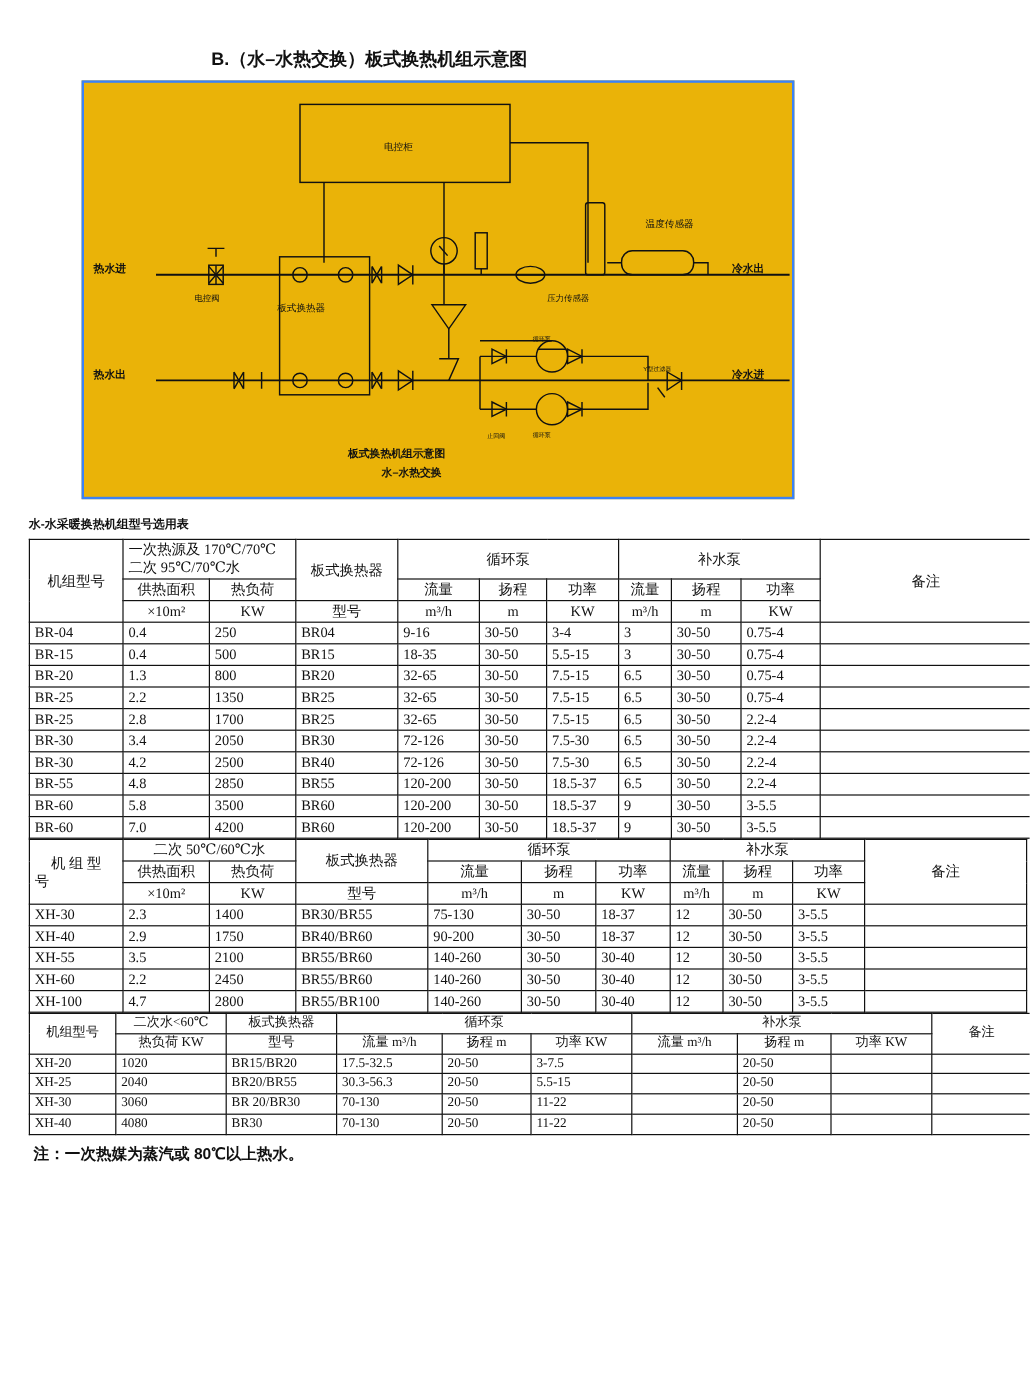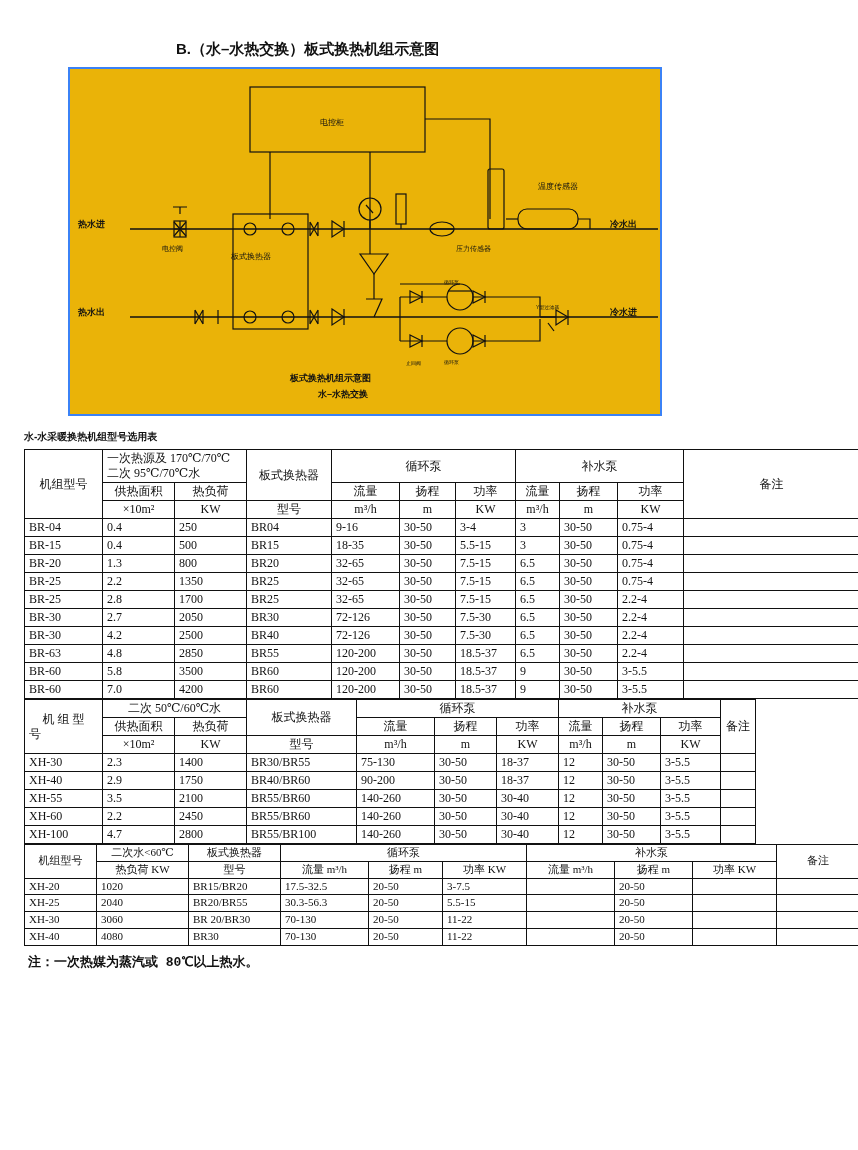--- a/index.html
+++ b/index.html
@@ -38,37 +38,37 @@
     font-family:"Liberation Sans","DejaVu Sans",sans-serif;
   }
 
   
   table{
     border-collapse:collapse;
     font-size:12px;
     font-family:"Liberation Serif","DejaVu Serif",serif;
   }
   .t1{margin-left:8px;width:836px;}
-  .t2{margin-left:8px;width:732px;}
+  .t2{margin-left:8px;width:832px;}
   .t3{margin-left:8px;width:836px;}
   table td,table th{
     border:1px solid #111;
     padding:1px 4px;
     text-align:left;
     font-weight:normal;
     vertical-align:middle;
     line-height:1.25;
   }
   .ctr{text-align:center;}
   .hrow td{text-align:center;}
   .note{
     font-size:13px;
     font-weight:bold;
     margin:7px 0 6px 12px;
-    font-family:Liberation Mono, monospace;
+    font-family:Liberation Sans, sans-serif;
   }
   .small{font-size:11px;}
 </style>
 </head>
 <body>
 
 <div class="page">
 
   <div class="title">B.（水–水热交换）板式换热机组示意图</div>
 
@@ -284,21 +284,21 @@
           <td>32-65</td>
           <td>30-50</td>
           <td>7.5-15</td>
           <td>6.5</td>
           <td>30-50</td>
           <td>2.2-4</td>
           <td></td>
         </tr>
         <tr>
           <td>BR-30</td>
-          <td>2.7</td>
+          <td>3.4</td>
           <td>2050</td>
           <td>BR30</td>
           <td>72-126</td>
           <td>30-50</td>
           <td>7.5-30</td>
           <td>6.5</td>
           <td>30-50</td>
           <td>2.2-4</td>
           <td></td>
         </tr>
@@ -309,21 +309,21 @@
           <td>BR40</td>
           <td>72-126</td>
           <td>30-50</td>
           <td>7.5-30</td>
           <td>6.5</td>
           <td>30-50</td>
           <td>2.2-4</td>
           <td></td>
         </tr>
         <tr>
-          <td>BR-63</td>
+          <td>BR-55</td>
           <td>4.8</td>
           <td>2850</td>
           <td>BR55</td>
           <td>120-200</td>
           <td>30-50</td>
           <td>18.5-37</td>
           <td>6.5</td>
           <td>30-50</td>
           <td>2.2-4</td>
           <td></td>

